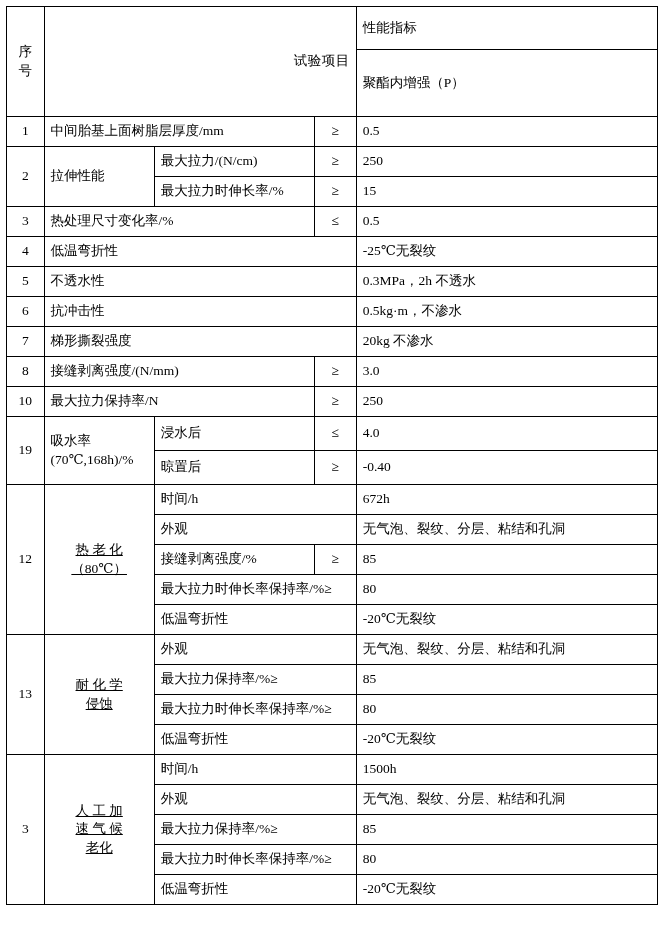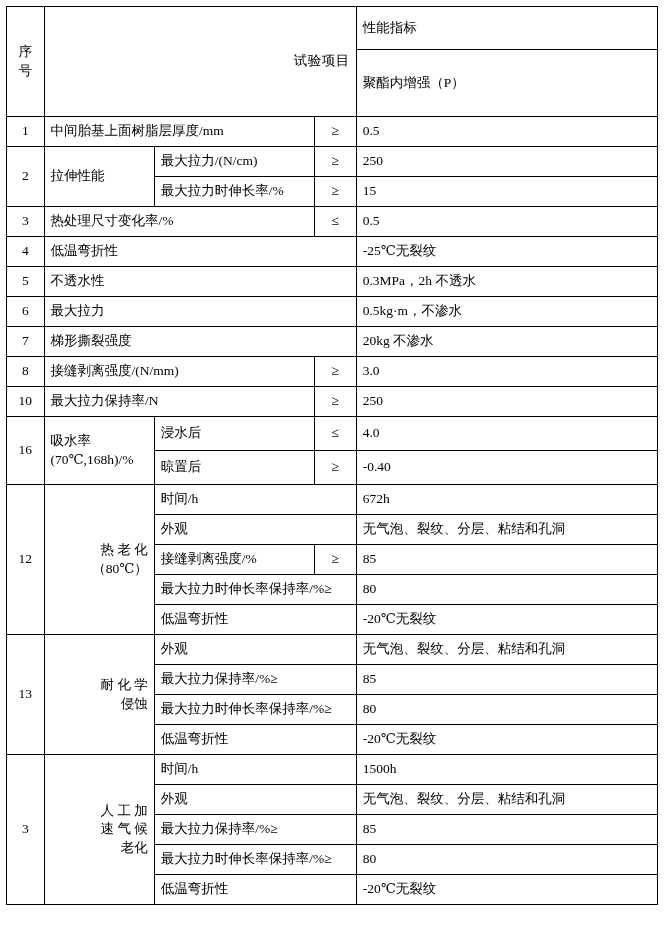--- a/index.html
+++ b/index.html
@@ -36,21 +36,21 @@
   }
   
   col.c-no    { width: 34px; }
   col.c-item  { width: 100px; }
   col.c-sub   { width: 145px; }
   col.c-sym   { width: 38px; }
   col.c-val   { width: 273px; }
 
   .no       { text-align: center; }
   .sym      { text-align: center; font-size: 14px; }
-  .center   { text-align: right; }
+  .center   { text-align: center; text-decoration: underline; }
   .hdr-perf { height: 36px; }
   .hdr-sub  { height: 60px; margin-left: 32px; }
   .item     { letter-spacing: 0.5px; text-align: right; }
   .rowh     { height: 30px; }
   .tall     { height: 34px; }
   .valcell { padding-left: 8px; }
 </style>
 </head>
 <body>
 
@@ -111,21 +111,21 @@
       </tr>
 
       <tr class="rowh">
         <td class="no">5</td>
         <td colspan="3">不透水性</td>
         <td class="valcell">0.3MPa，2h 不透水</td>
       </tr>
 
       <tr class="rowh">
         <td class="no">6</td>
-        <td colspan="3">最大拉力</td>
+        <td colspan="3">抗冲击性</td>
         <td class="valcell">0.5kg·m，不渗水</td>
       </tr>
 
       <tr class="rowh">
         <td class="no">7</td>
         <td colspan="3">梯形撕裂强度</td>
         <td class="valcell">20kg 不渗水</td>
       </tr>
 
       <tr class="rowh">
@@ -136,21 +136,21 @@
       </tr>
 
       <tr class="rowh">
         <td class="no">10</td>
         <td colspan="2">最大拉力保持率/N</td>
         <td class="sym">≥</td>
         <td class="valcell">250</td>
       </tr>
 
       <tr class="tall">
-        <td class="no" rowspan="2">16</td>
+        <td class="no" rowspan="2">19</td>
         <td rowspan="2">
           <div>吸水率</div>
           <div>(70℃,168h)/%</div>
         </td>
         <td>浸水后</td>
         <td class="sym">≤</td>
         <td class="valcell">4.0</td>
       </tr>
       <tr class="tall">
         <td>晾置后</td>

